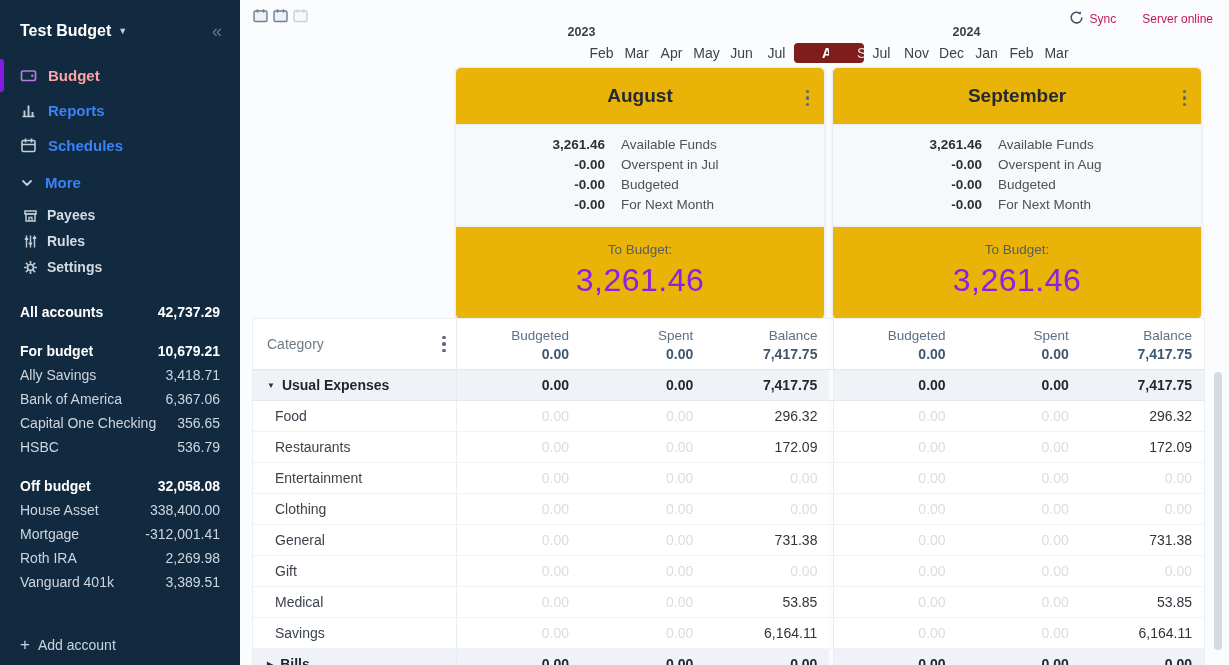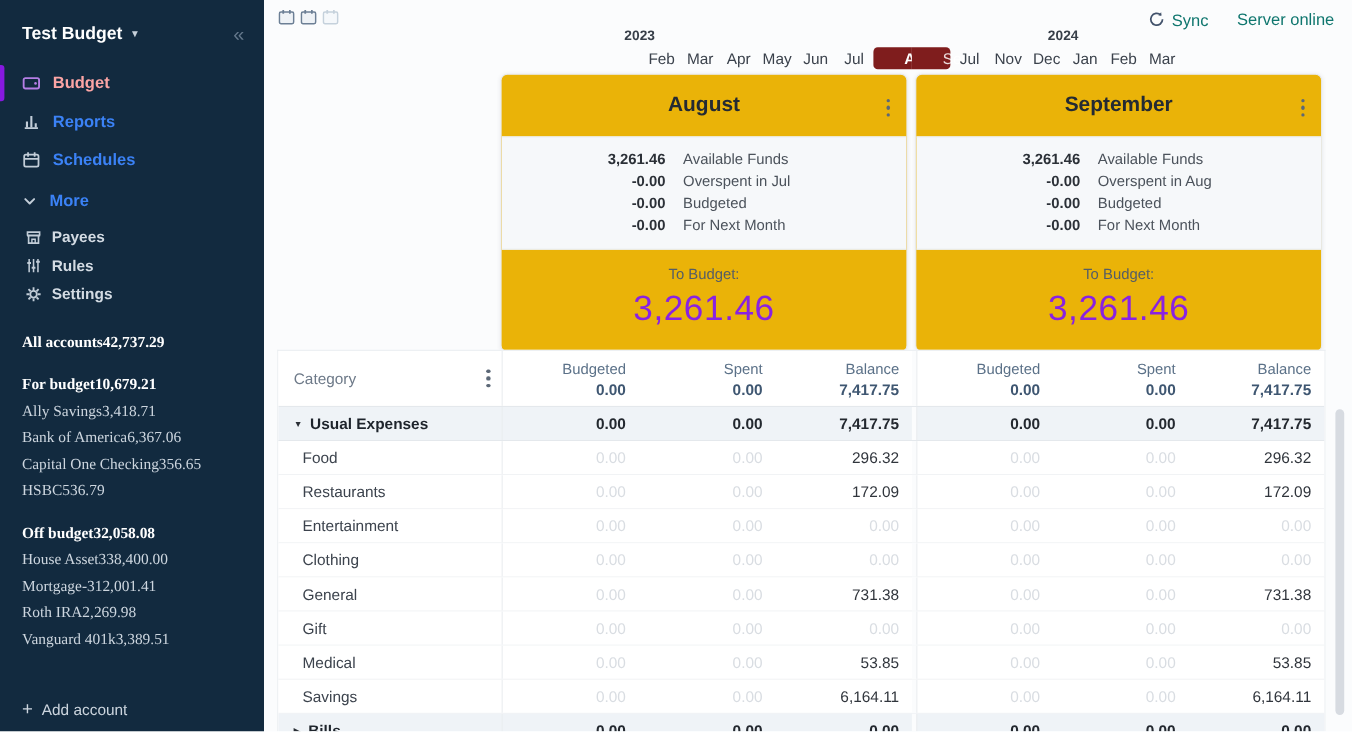--- a/index.html
+++ b/index.html
@@ -17,31 +17,31 @@
   .nav-item{position:relative;display:flex;align-items:center;gap:11px;padding:9px 20px;font-weight:bold;font-size:15px;color:#3b82f6;cursor:pointer;}
   .nav-item .icon{display:inline-flex;color:#c2cdd8;}
   .nav-item.active{color:#fca5a5;}
   .nav-item.active .icon{color:#b57ee5;}
   .nav-item.active::before{content:"";position:absolute;left:0;top:1px;bottom:1px;width:4px;background:#8719e0;border-radius:0 3px 3px 0;}
   .nav-sub{margin-top:2px;}
   .nav-subitem{display:flex;align-items:center;gap:9px;padding:5px 20px 5px 23px;font-size:14px;font-weight:bold;color:#d3dbe3;cursor:pointer;}
   .nav-subitem .icon{display:inline-flex;color:#c2cdd8;}
 
   .accounts{padding:0 20px;margin-top:20px;font-size:14px;}
-  .acct-row{display:flex;align-items:center;height:24px;color:#cdd6df;cursor:pointer;font-family:Liberation Serif, serif;}
+  .acct-row{display:flex;justify-content:space-between;align-items:center;height:24px;color:#cdd6df;cursor:pointer;}
   .acct-row.header{font-weight:bold;color:#fff;}
   .acct-group{margin-top:15px;}
   .add-account{position:absolute;left:20px;bottom:12px;display:flex;align-items:center;gap:8px;font-size:14px;color:#ccd5de;cursor:pointer;}
   .add-account .plus{font-size:17px;line-height:1;}
 
   
   .main{flex:1;position:relative;background:#fbfcfd;overflow:hidden;}
   .cal-icons{position:absolute;left:13px;top:8px;display:flex;gap:5px;}
   .cal-icons svg{display:block;}
-  .topright{position:absolute;right:16px;top:10px;display:flex;align-items:flex-start;gap:26px;font-size:15px;color:#0f766e;}
+  .topright{position:absolute;right:16px;top:10px;display:flex;align-items:center;gap:26px;font-size:12px;color:#be185d;}
   .sync{display:flex;align-items:center;gap:6px;cursor:pointer;}
   .server{cursor:pointer;}
 
   
   .years{position:absolute;left:324px;top:25px;width:490px;height:14px;}
   .year{position:absolute;transform:translateX(-50%);font-size:12.5px;font-weight:bold;color:#383f49;white-space:nowrap;}
   .months{position:absolute;left:344px;top:43px;display:flex;}
   .month{width:35px;text-align:center;font-size:14px;color:#3b424c;padding:2px 0;cursor:pointer;}
   .month.sel{background:#7f1d1d;color:rgba(255,255,255,.85);padding-left:28px;}
   .month.sel-first{border-radius:4px 0 0 4px;font-weight:bold;color:#fff;}

